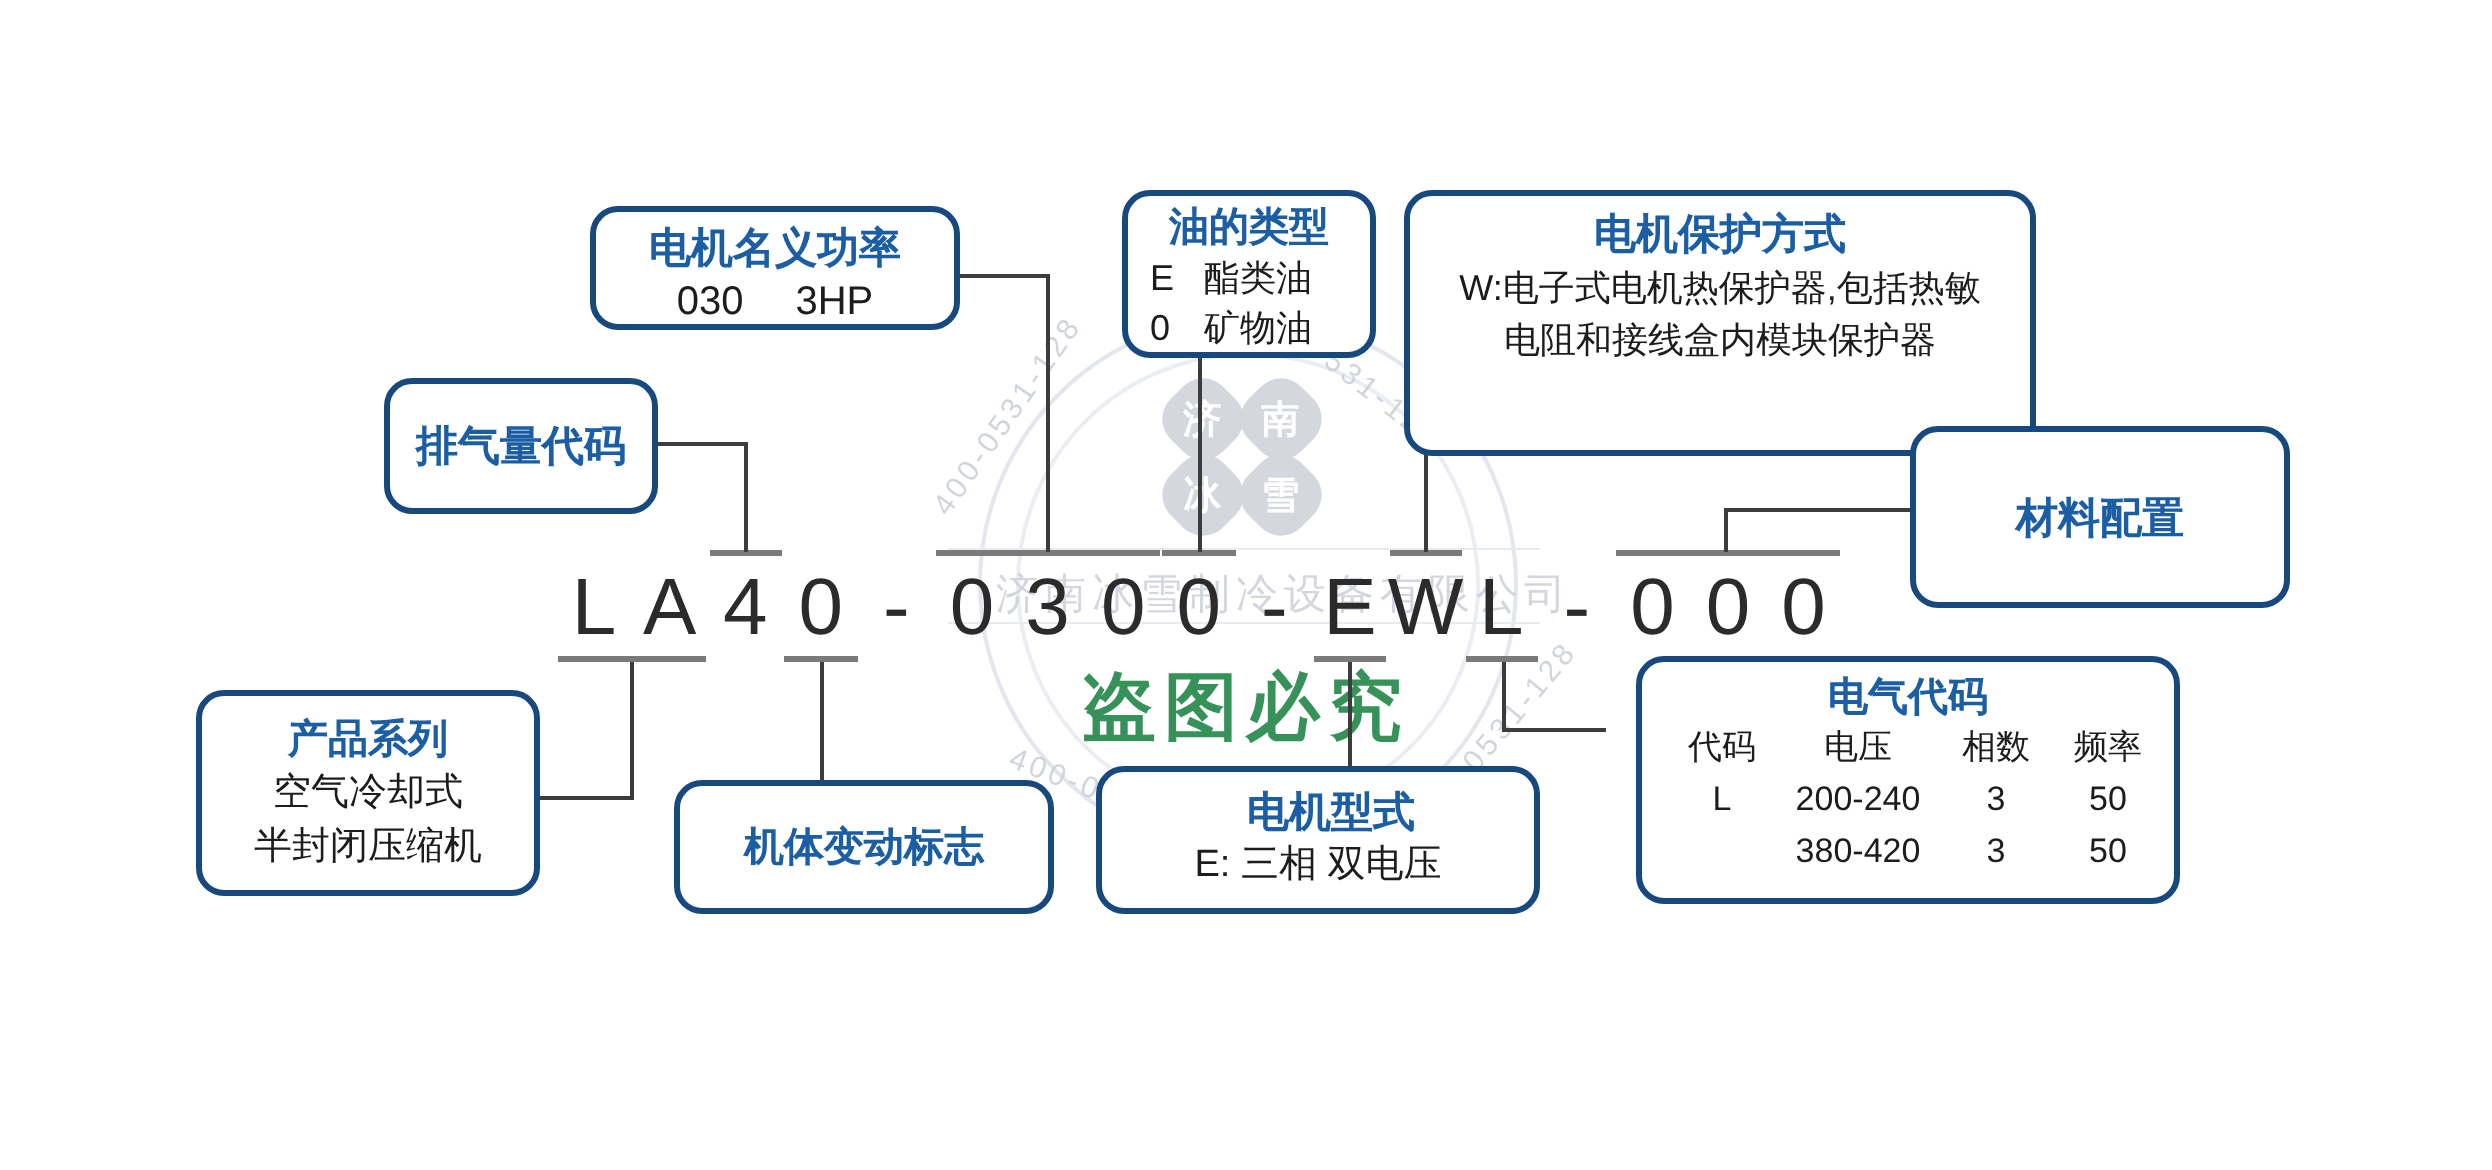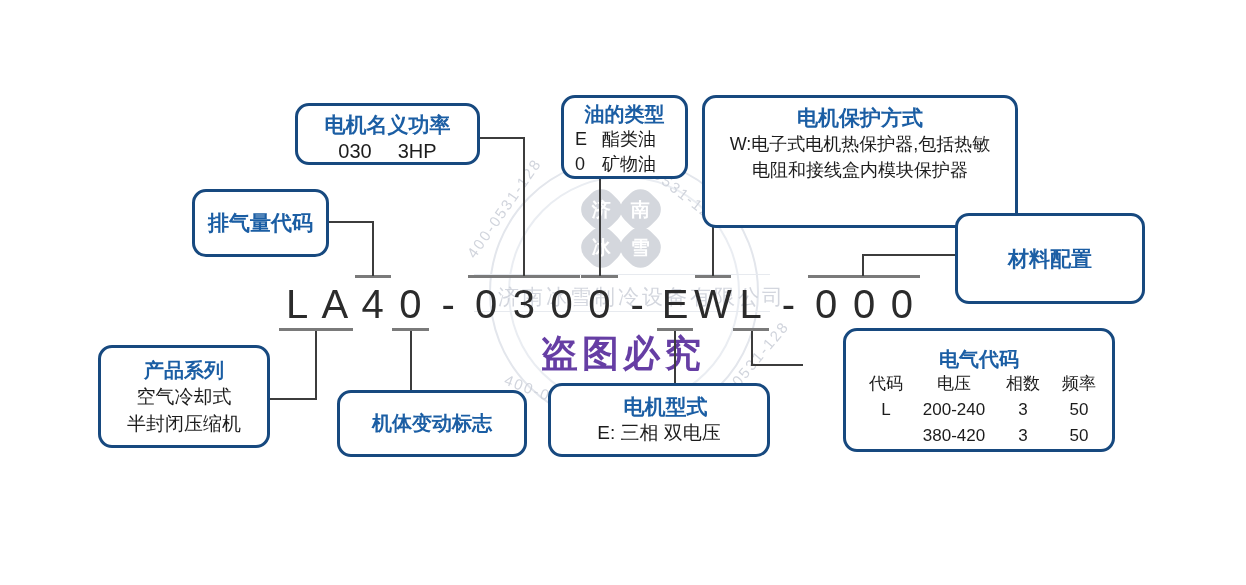--- a/index.html
+++ b/index.html
@@ -17,21 +17,21 @@
     position:absolute;width:37px;height:37px;background:#d4d7dd;border-radius:38%;
     transform:rotate(45deg);display:flex;align-items:center;justify-content:center;
   }
   .petal span{transform:rotate(-45deg);color:#fff;font-size:19px;font-weight:bold;}
   .wm-company{
     top:283px;left:622px;transform:translateX(-50%);white-space:nowrap;
     font-size:21px;letter-spacing:3px;color:#c9cdd6;opacity:.8;padding-left:40px;
   }
   .wm-warning{
     top:329px;left:623px;transform:translateX(-50%);white-space:nowrap;
-    font-size:37px;font-weight:bold;letter-spacing:4px;color:#4c1d95;opacity:.85;
+    font-size:37px;font-weight:bold;letter-spacing:4px;color:#15803d;opacity:.85;
   }
   .wm-phone{
     position:absolute;font-size:15px;letter-spacing:2px;color:#ccd0d9;white-space:nowrap;opacity:.9;
   }
   
   .ln{position:absolute;background:#3c3c3c;}
   .ln.v{width:2px;}
   .ln.h{height:2px;}
   .bar{position:absolute;height:3px;background:#7a7a7a;}
   
@@ -62,21 +62,21 @@
   .b-material{left:955px;top:213px;width:190px;height:91px;}
   .b-material .box-title{font-size:21px;}
   .b-series{left:98px;top:345px;width:172px;height:103px;padding-top:9px;}
   .b-series .box-title{font-size:20px;line-height:26px;}
   .b-series .sline{font-size:19px;line-height:27px;}
   .b-body{left:337px;top:390px;width:190px;height:67px;font-family:Liberation Serif, serif;}
   .b-body .box-title{font-size:20px;}
   .b-motor{left:548px;top:383px;width:222px;height:74px;padding-top:7px;}
   .b-motor .box-title{font-size:21px;line-height:27px;padding-left:13px;}
   .b-motor .mline{font-size:19px;line-height:26px;}
-  .b-elec{left:843px;top:328px;width:272px;height:124px;padding-top:16px;}
+  .b-elec{left:818px;top:328px;width:272px;height:124px;padding-top:6px;}
   .b-elec .box-title{font-size:20px;line-height:24px;}
   .elec-table{
     display:grid;grid-template-columns:60px 76px 62px 50px;
     margin-left:10px;font-size:17px;line-height:26px;
   }
   .elec-table .cell{text-align:center;white-space:nowrap;}
 </style>
 </head>
 <body>
 

